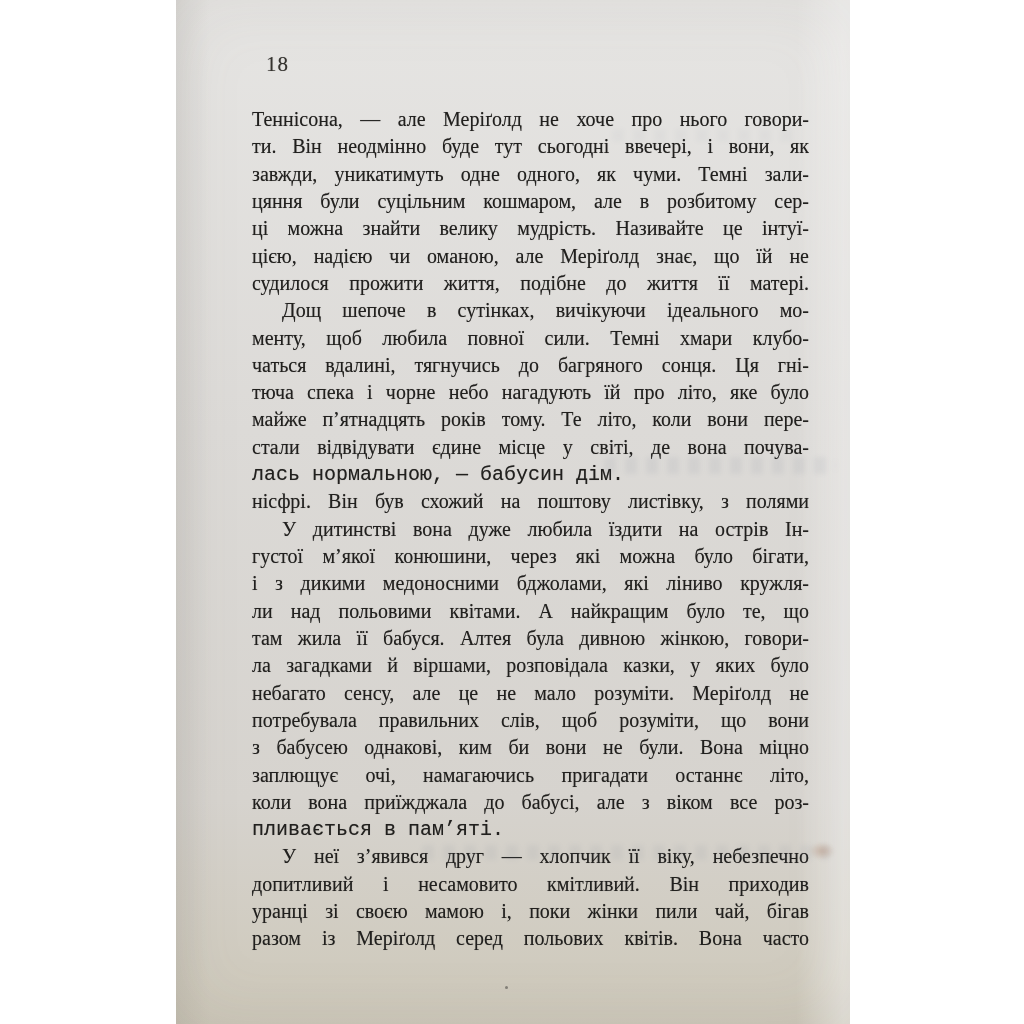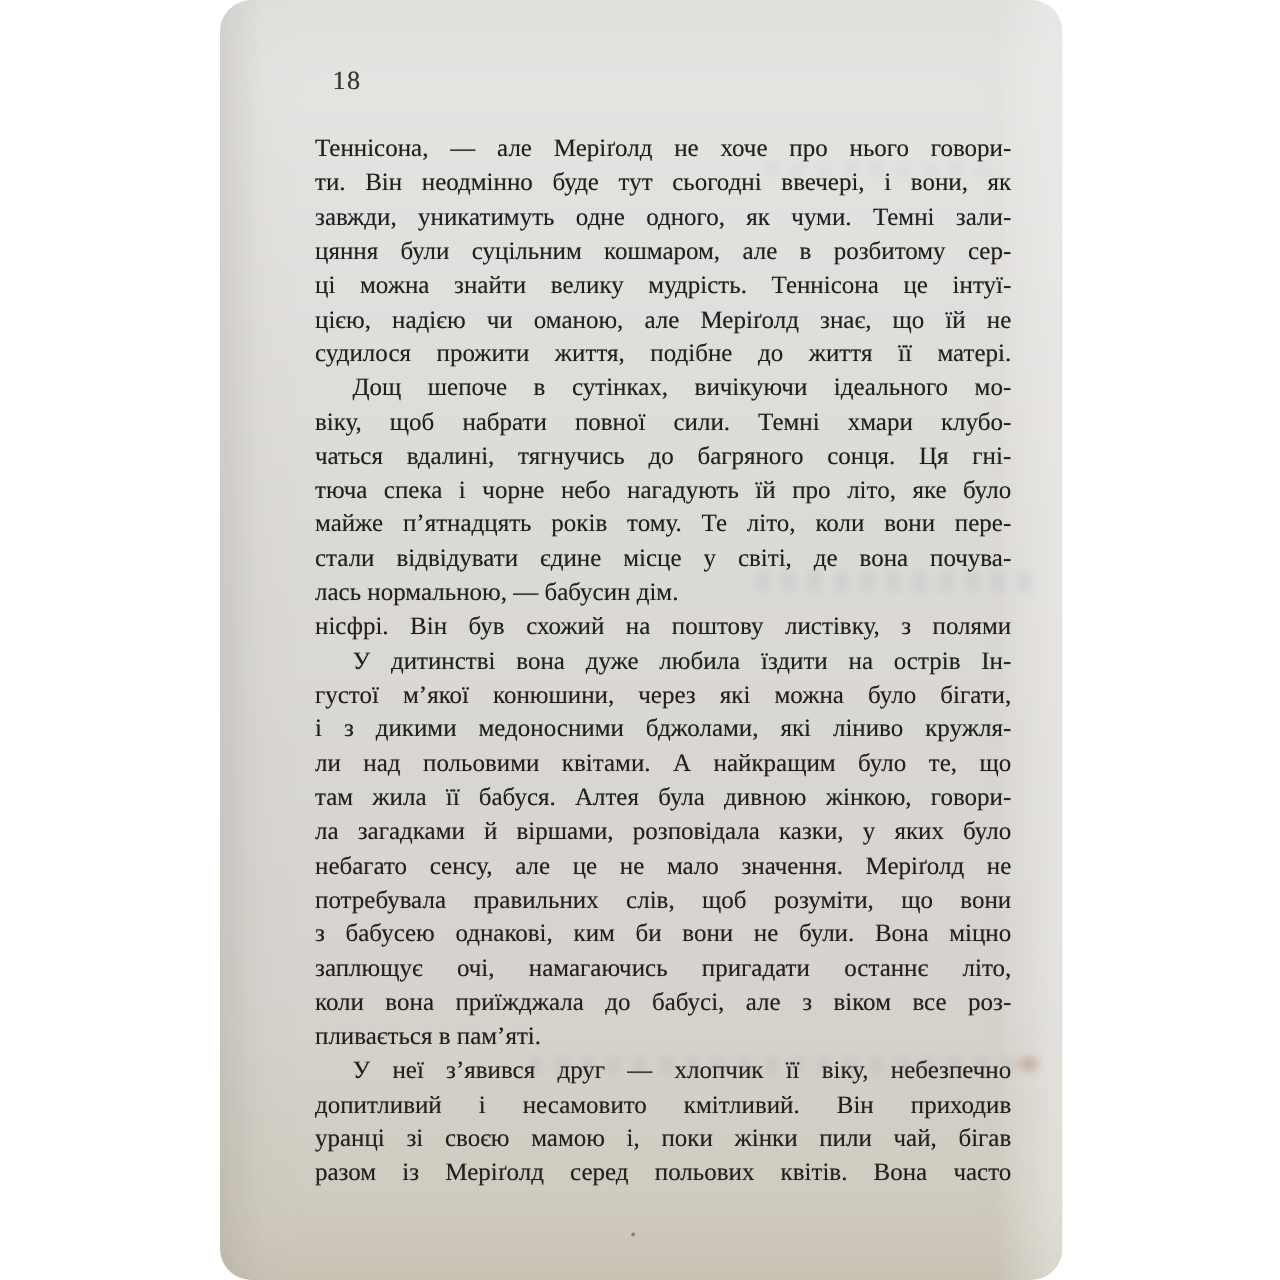--- a/index.html
+++ b/index.html
@@ -19,21 +19,20 @@
     font-family:"Liberation Serif","DejaVu Serif",serif;
   }
   .photo{
     position:absolute;
     left:176px;top:0;
     width:674px;height:1024px;
     background:
       linear-gradient(90deg, rgba(110,106,96,0.10) 0, rgba(110,106,96,0) 5%, rgba(255,255,255,0) 92%, rgba(255,255,255,0.45) 99%),
       linear-gradient(180deg, var(--paper-top) 0%, var(--paper-mid) 42%, var(--paper-low) 78%, #cfcabd 96%, var(--paper-bottom) 100%);
     box-shadow:inset 0 0 70px rgba(118,112,96,0.10);
-    border-radius:25px;
   }
   .page-number{
     position:absolute;
     left:90px;top:52px;
     font-size:21px;
     letter-spacing:1px;
     color:var(--page-num);
     text-shadow:0 0 0.7px rgba(40,38,35,0.45);
   }
   .text-block{
@@ -43,21 +42,21 @@
     color:var(--ink);
     font-size:20px;
     line-height:27.32px;
     text-shadow:0 0 0.7px rgba(33,32,30,0.42);
   }
   .line{
     text-align:justify;
     text-align-last:justify;
     white-space:normal;
   }
-  .line.end{text-align-last:left;}
+  .line.end{text-align-last:left;font-family:Liberation Mono, monospace;}
   .line.indent{text-indent:30px;}
   .ghost{
     position:absolute;
     background:repeating-linear-gradient(90deg, rgba(106,116,138,0.55) 0 12px, rgba(106,116,138,0) 12px 21px);
     filter:blur(2.5px);
     border-radius:4px;
     pointer-events:none;
   }
   .ghost.g1{left:428px;top:457px;width:232px;height:17px;opacity:.15;}
   .ghost.g2{left:246px;top:845px;width:408px;height:15px;opacity:.13;}
@@ -80,38 +79,38 @@
 </head>
 <body>
 
 <div class="photo">
   <div class="page-number">18</div>
   <div class="text-block">
       <div class="line">Теннісона, — але Меріґолд не хоче про нього говори-</div>
       <div class="line">ти. Він неодмінно буде тут сьогодні ввечері, і вони, як</div>
       <div class="line">завжди, уникатимуть одне одного, як чуми. Темні зали-</div>
       <div class="line">цяння були суцільним кошмаром, але в розбитому сер-</div>
-      <div class="line">ці можна знайти велику мудрість. Теннісона це інтуї-</div>
+      <div class="line">ці можна знайти велику мудрість. Називайте це інтуї-</div>
       <div class="line">цією, надією чи оманою, але Меріґолд знає, що їй не</div>
       <div class="line">судилося прожити життя, подібне до життя її матері.</div>
       <div class="line indent">Дощ шепоче в сутінках, вичікуючи ідеального мо-</div>
-      <div class="line">віку, щоб набрати повної сили. Темні хмари клубо-</div>
+      <div class="line">менту, щоб любила повної сили. Темні хмари клубо-</div>
       <div class="line">чаться вдалині, тягнучись до багряного сонця. Ця гні-</div>
       <div class="line">тюча спека і чорне небо нагадують їй про літо, яке було</div>
       <div class="line">майже п’ятнадцять років тому. Те літо, коли вони пере-</div>
       <div class="line">стали відвідувати єдине місце у світі, де вона почува-</div>
       <div class="line end">лась нормальною, — бабусин дім.</div>
       <div class="line">нісфрі. Він був схожий на поштову листівку, з полями</div>
       <div class="line indent">У дитинстві вона дуже любила їздити на острів Ін-</div>
       <div class="line">густої м’якої конюшини, через які можна було бігати,</div>
       <div class="line">і з дикими медоносними бджолами, які ліниво кружля-</div>
       <div class="line">ли над польовими квітами. А найкращим було те, що</div>
       <div class="line">там жила її бабуся. Алтея була дивною жінкою, говори-</div>
       <div class="line">ла загадками й віршами, розповідала казки, у яких було</div>
-      <div class="line">небагато сенсу, але це не мало значення. Меріґолд не</div>
+      <div class="line">небагато сенсу, але це не мало розуміти. Меріґолд не</div>
       <div class="line">потребувала правильних слів, щоб розуміти, що вони</div>
       <div class="line">з бабусею однакові, ким би вони не були. Вона міцно</div>
       <div class="line">заплющує очі, намагаючись пригадати останнє літо,</div>
       <div class="line">коли вона приїжджала до бабусі, але з віком все роз-</div>
       <div class="line end">пливається в пам’яті.</div>
       <div class="line indent">У неї з’явився друг — хлопчик її віку, небезпечно</div>
       <div class="line">допитливий і несамовито кмітливий. Він приходив</div>
       <div class="line">уранці зі своєю мамою і, поки жінки пили чай, бігав</div>
       <div class="line">разом із Меріґолд серед польових квітів. Вона часто</div>
     </div>

